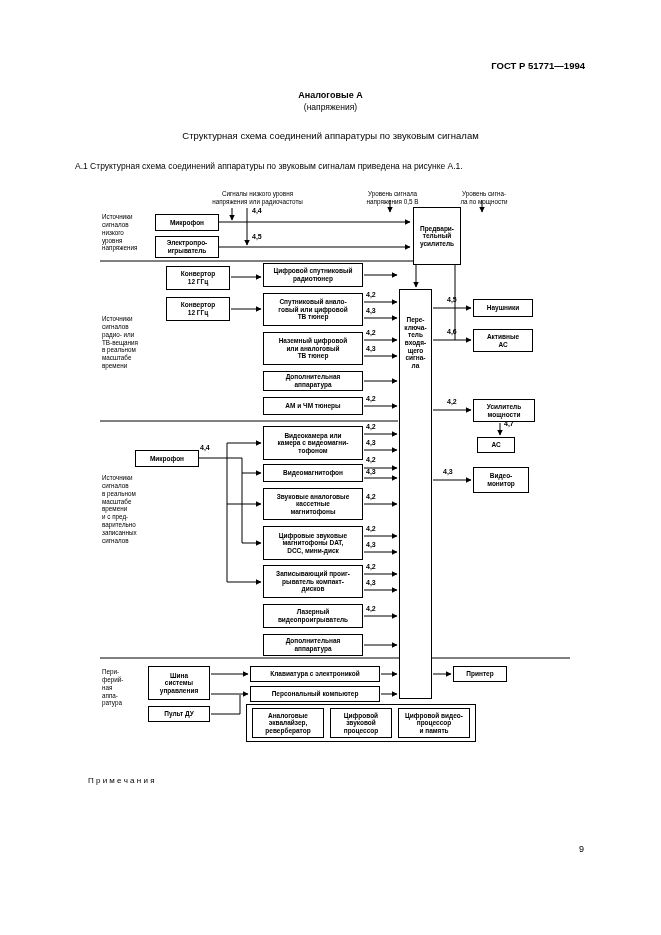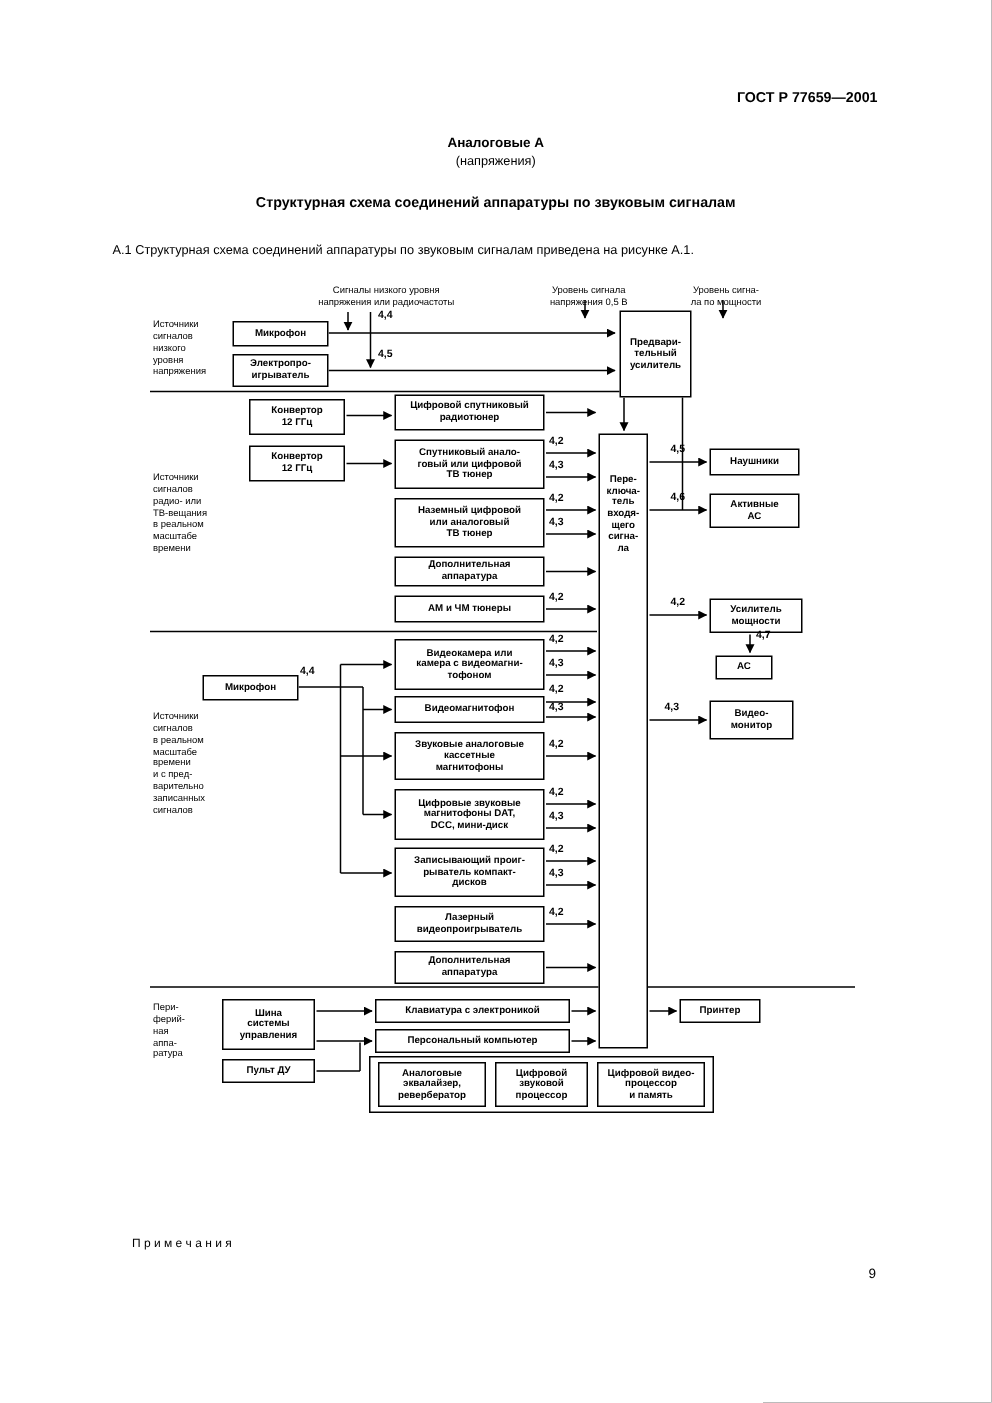--- a/index.html
+++ b/index.html
@@ -17,34 +17,34 @@
   }
   .box.switch { align-items:flex-start; padding-top:26px; }
   .frame { position:absolute; border:1px solid #000; box-sizing:border-box; background:transparent; }
   .num { position:absolute; font-size:7px; font-weight:bold; }
   .colhead { position:absolute; font-size:6.3px; text-align:center; line-height:1.2; white-space:pre-line; }
   .sidelabel { position:absolute; font-size:6.3px; line-height:1.25; white-space:pre-line; }
   .centered { position:absolute; left:0; width:661px; text-align:center; }
   .doc-num { position:absolute; left:380px; top:60px; width:205px; text-align:right; font-size:9.5px; font-weight:bold; }
   .app-label { top:90px; font-size:9px; font-weight:bold; }
   .app-kind { top:102px; font-size:8.5px; }
-  .title { top:130px; font-size:9.5px; font-weight:bold; }
+  .title { top:130px; font-size:9.5px; font-weight:normal; }
   .intro { position:absolute; left:75px; top:161px; width:512px; font-size:8.5px; }
   .caption { top:752px; font-size:8.5px; }
-  .notes-heading { position:absolute; left:88px; top:776px; font-size:8px;margin-top:48px; }
+  .notes-heading { position:absolute; left:88px; top:776px; font-size:8px; }
   .note { position:absolute; left:75px; width:511px; font-size:8px; line-height:1.3; text-align:justify; text-indent:12px; }
   .pagenum { position:absolute; left:560px; top:844px; width:24px; text-align:right; font-size:9px; }
   svg.lines { position:absolute; left:0; top:0; }
 </style>
 </head>
 <body>
 
 <div id="page">
 
-  <div class="doc-num">ГОСТ Р 77659—2001</div>
+  <div class="doc-num">ГОСТ Р 51771—1994</div>
   <div class="centered app-label">Аналоговые А</div>
   <div class="centered app-kind">(напряжения)</div>
   <div class="centered title">Структурная схема соединений аппаратуры по звуковым сигналам</div>
   <div class="intro">А.1 Структурная схема соединений аппаратуры по звуковым сигналам приведена на рисунке А.1.</div>
 
   <div>
 
     <svg class="lines" width="661" height="935">
       <defs>
         <marker id="ah" markerWidth="7" markerHeight="7" refX="5.5" refY="3" orient="auto" markerUnits="userSpaceOnUse">

